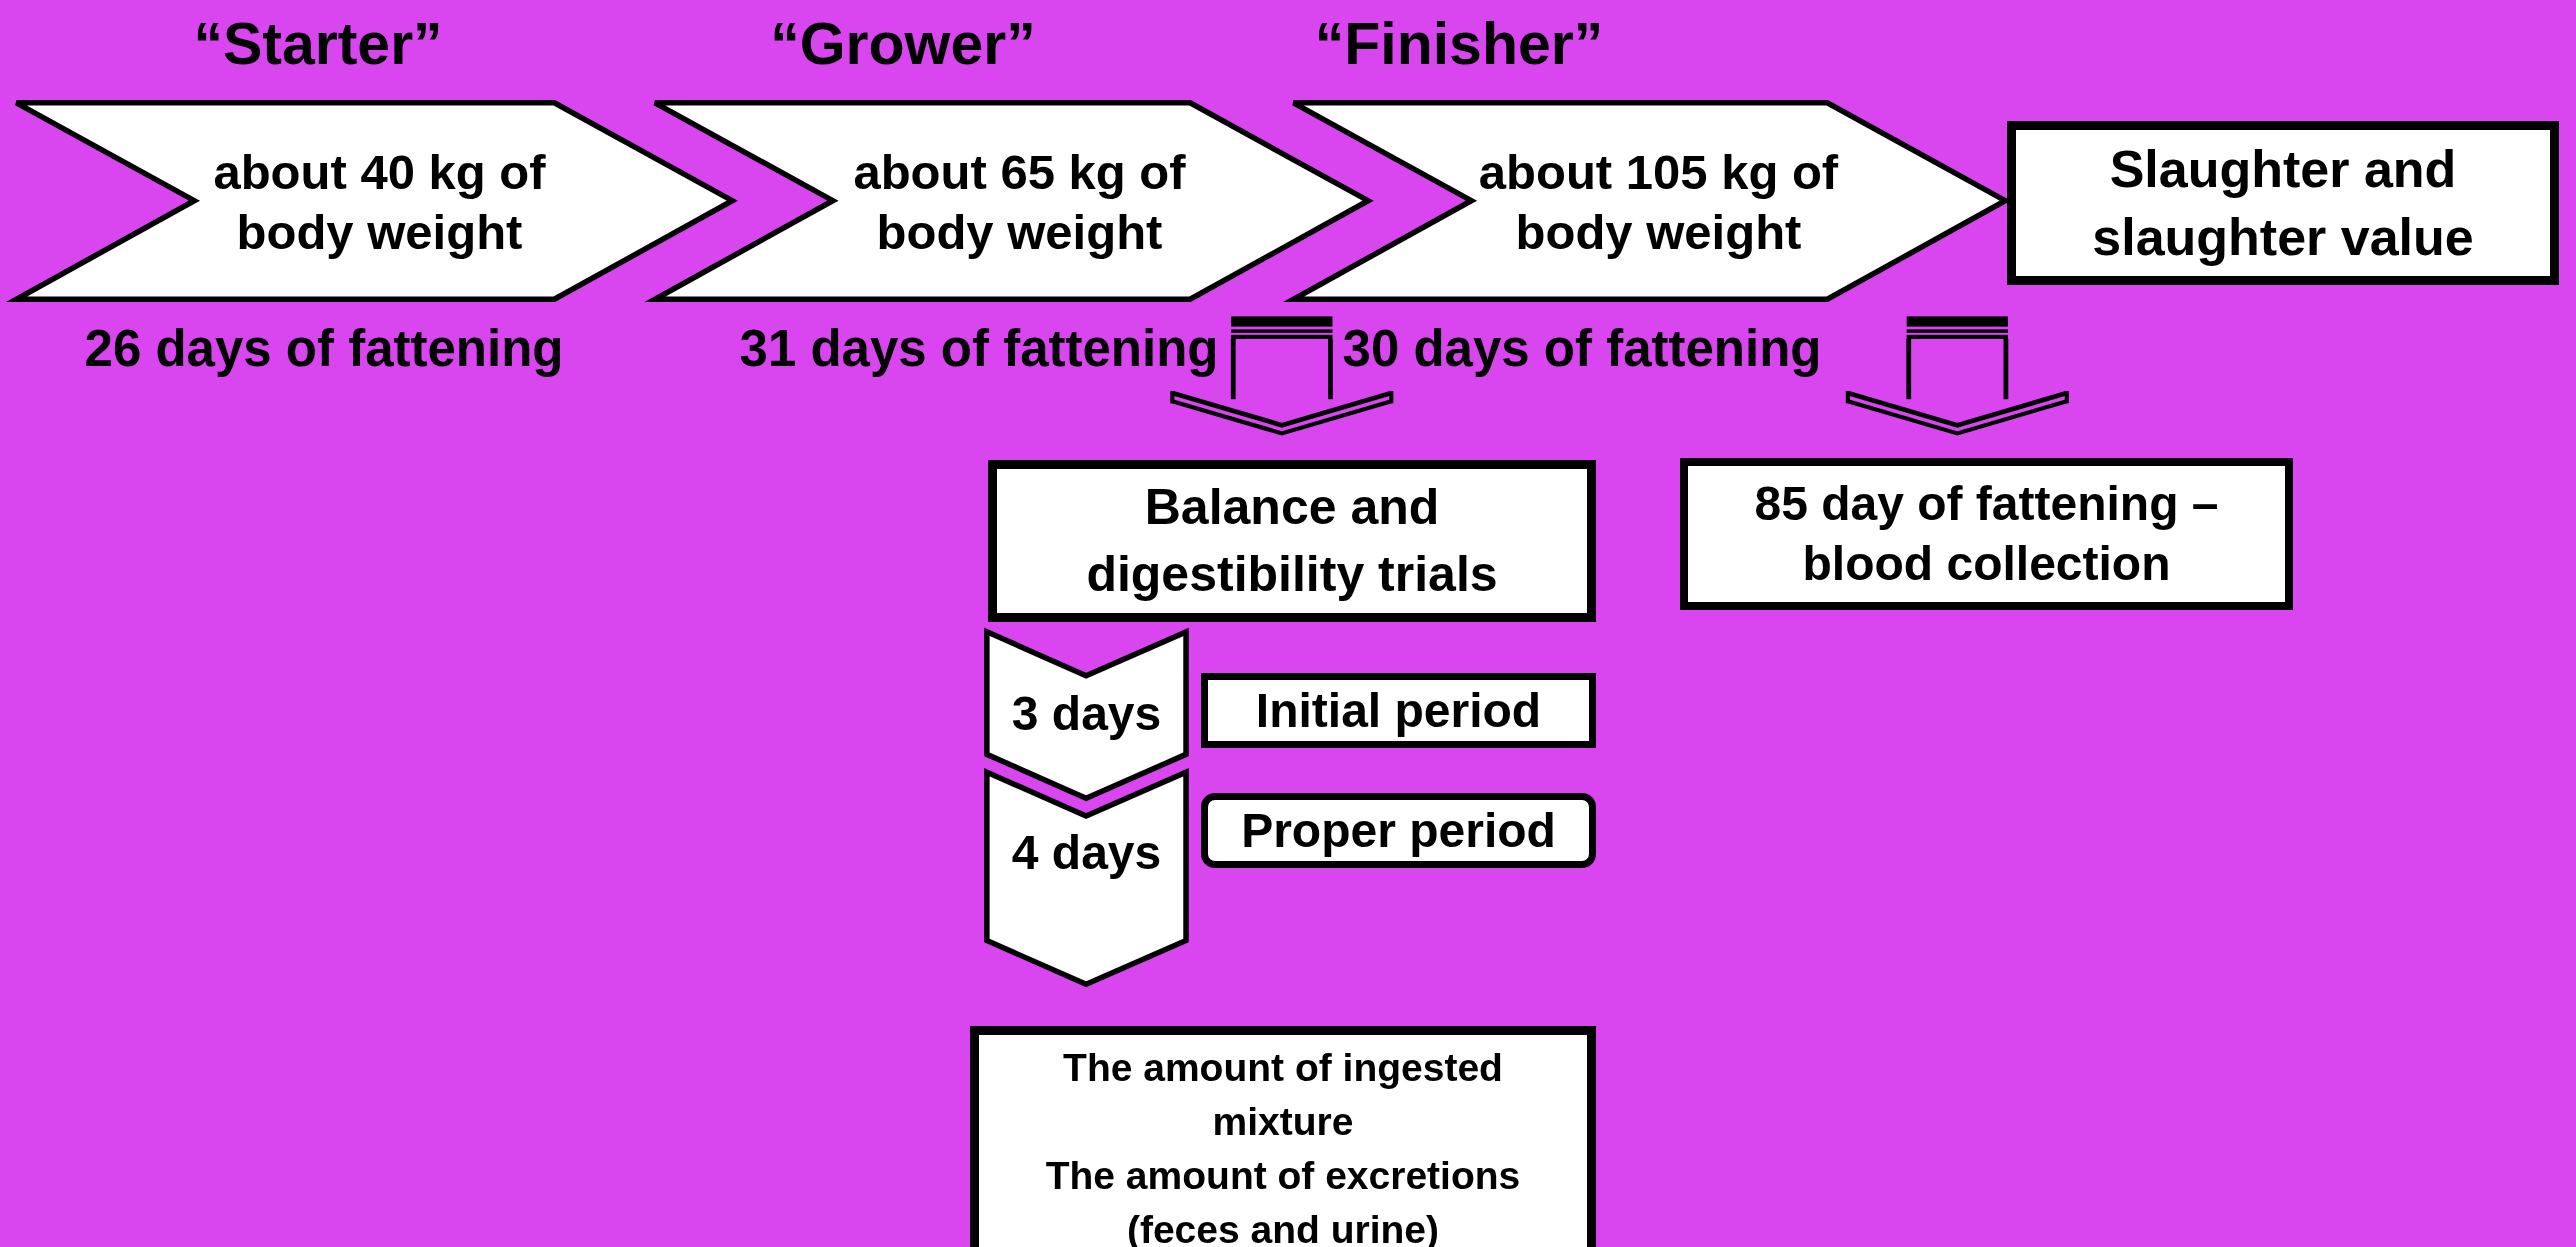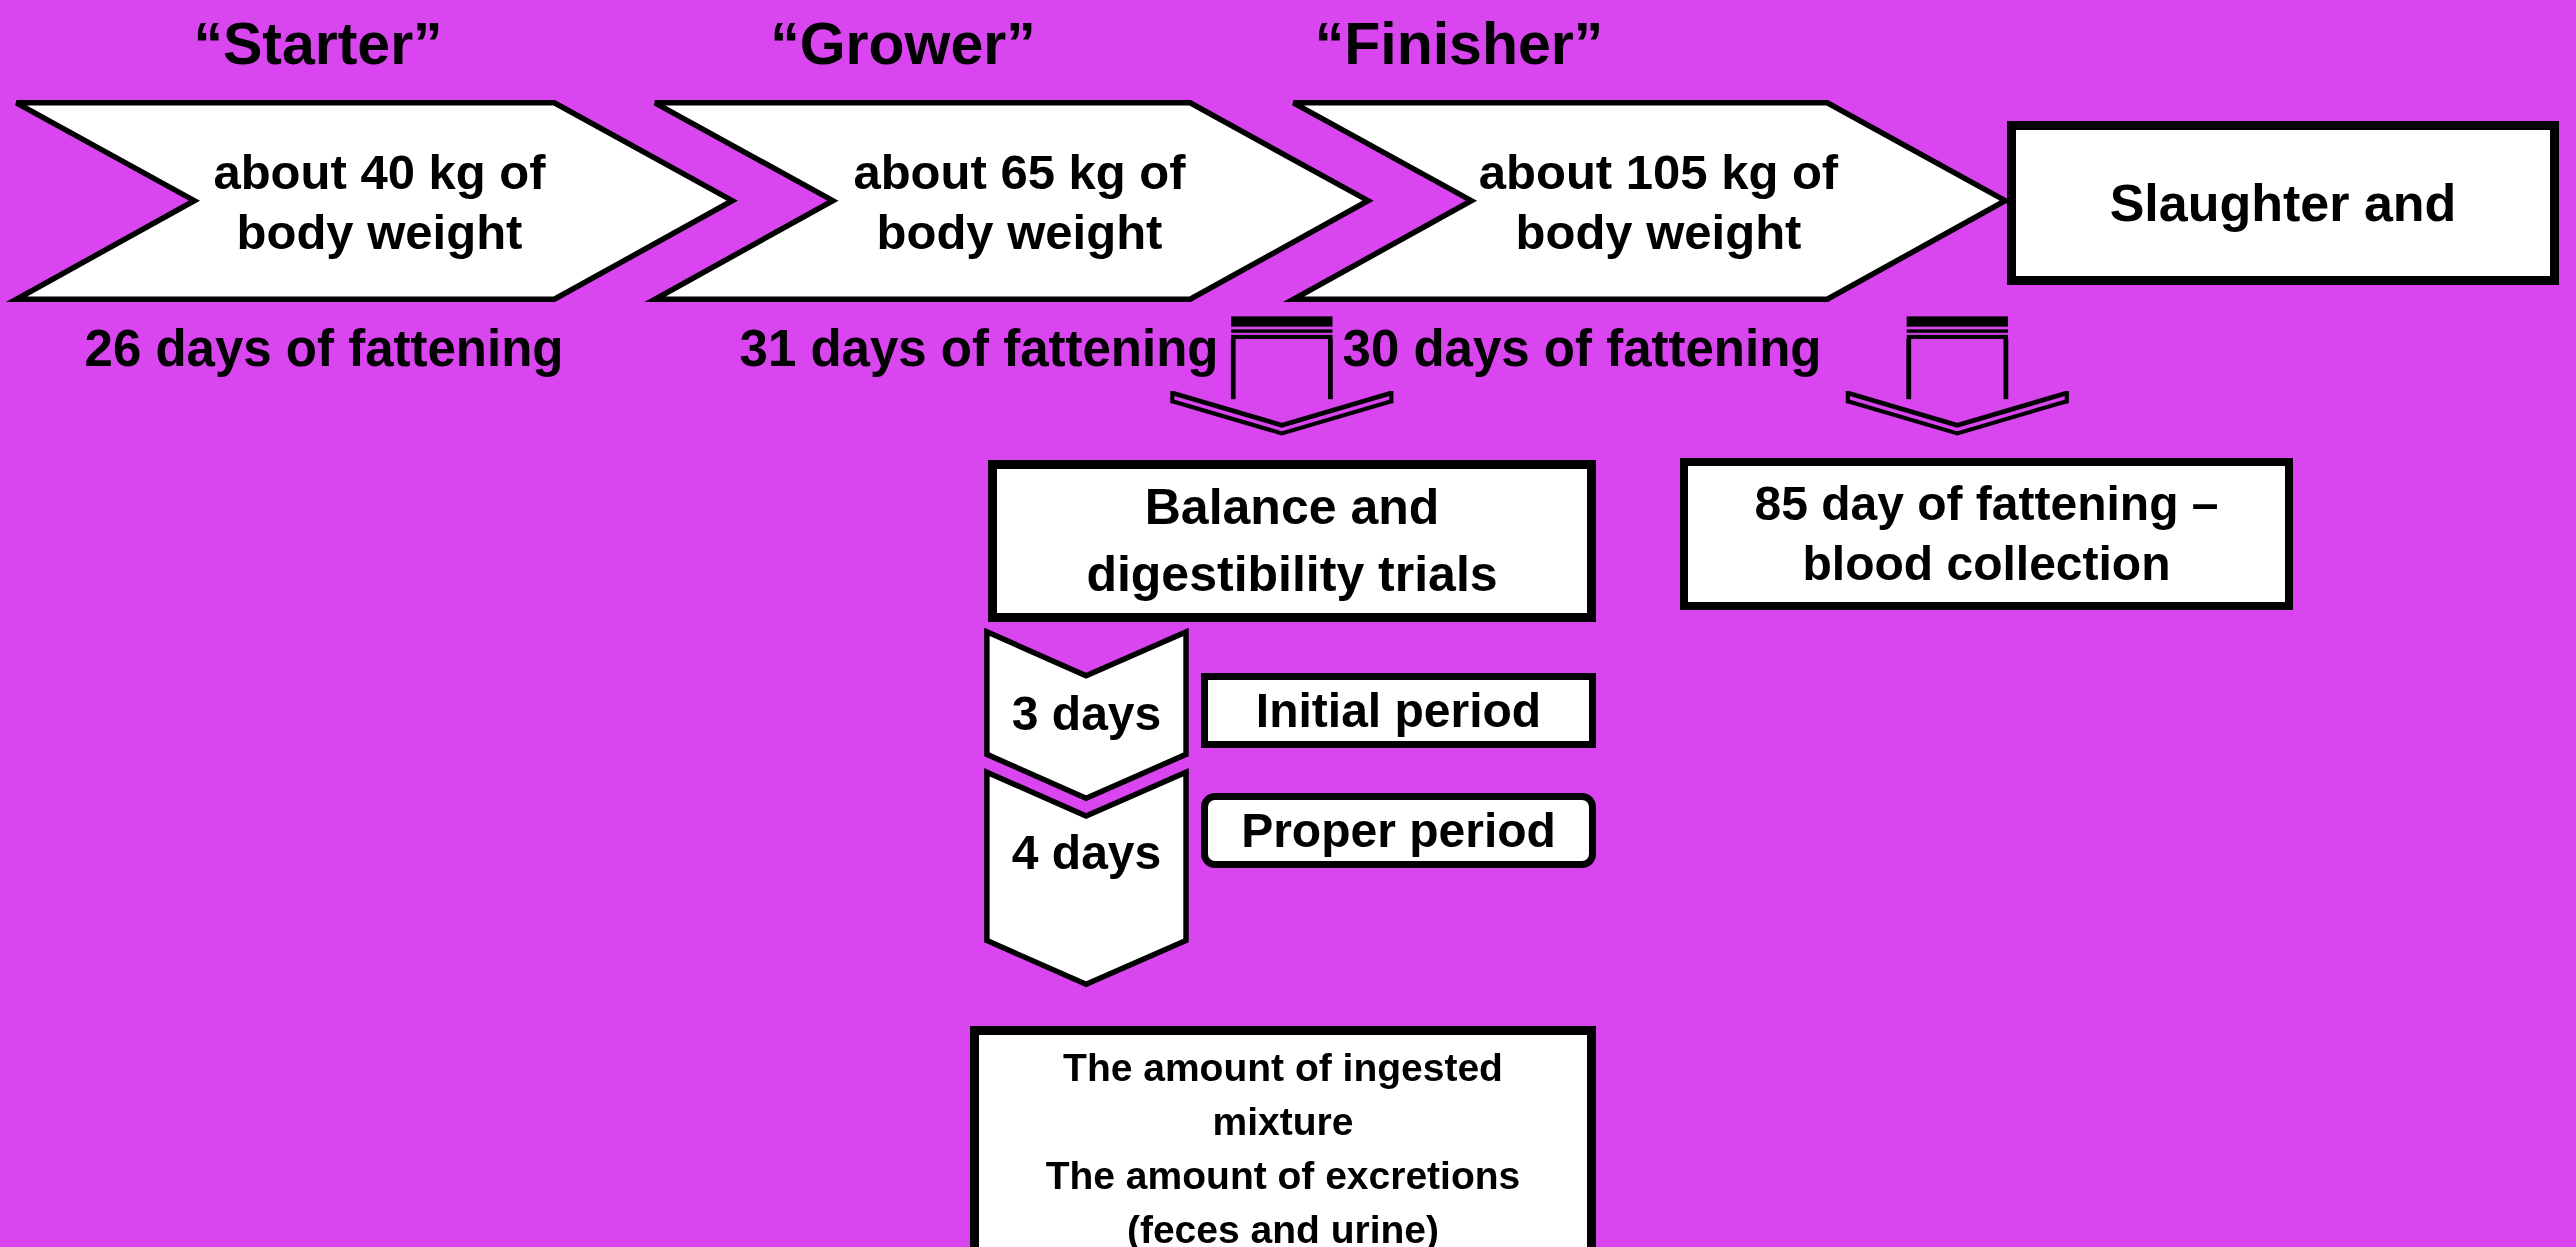--- a/index.html
+++ b/index.html
@@ -92,20 +92,21 @@
     <div>about 105 kg of</div>
     <div>body weight</div>
   </div>
 
   <div class="abs ctr duration" style="left:324px;top:323px;">26 days of fattening</div>
   <div class="abs ctr duration" style="left:979px;top:323px;">31 days of fattening</div>
   <div class="abs ctr duration" style="left:1582px;top:323px;">30 days of fattening</div>
 
   <div class="bx bx-slaughter" style="left:2007px;top:121px;width:552px;height:164px;">
     <div>Slaughter and</div>
+    <div>slaughter value</div>
   </div>
 
   <div class="bx bx-balance" style="left:988px;top:460px;width:608px;height:162px;">
     <div>Balance and</div>
     <div>digestibility trials</div>
   </div>
 
   <div class="bx bx-blood" style="left:1680px;top:458px;width:613px;height:152px;">
     <div>85 day of fattening –</div>
     <div>blood collection</div>

